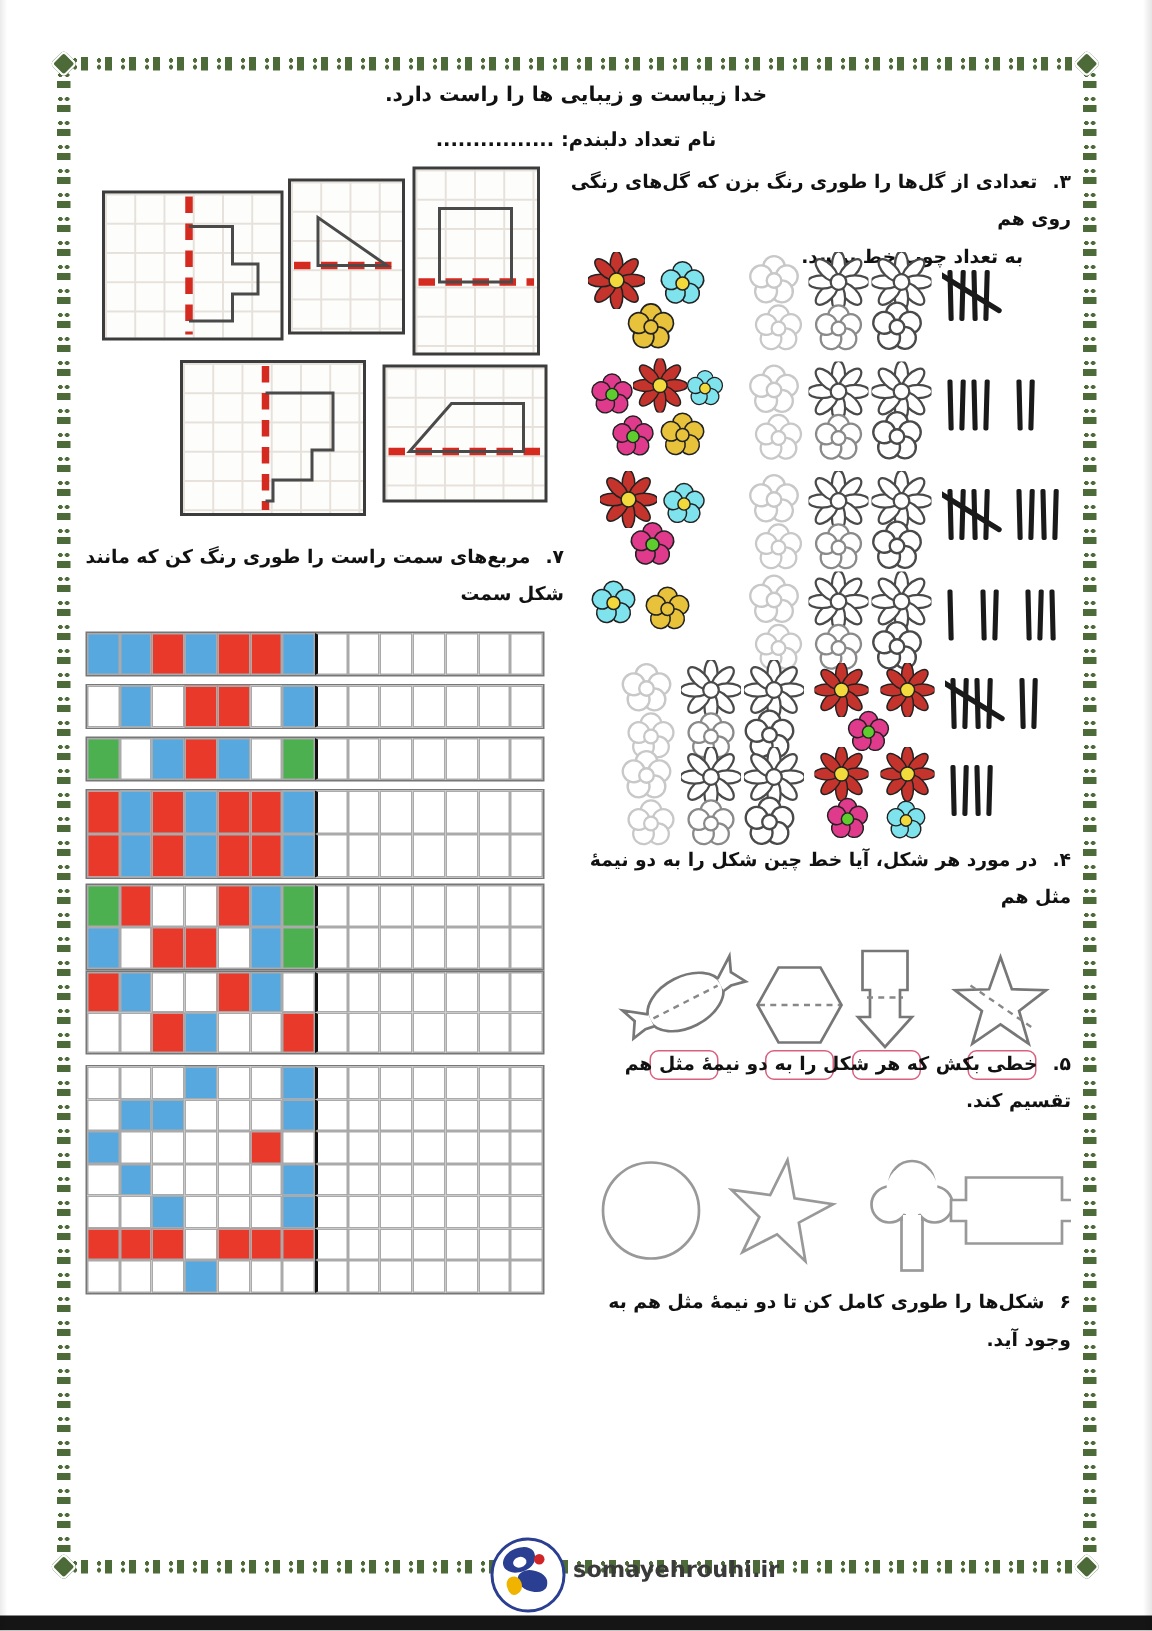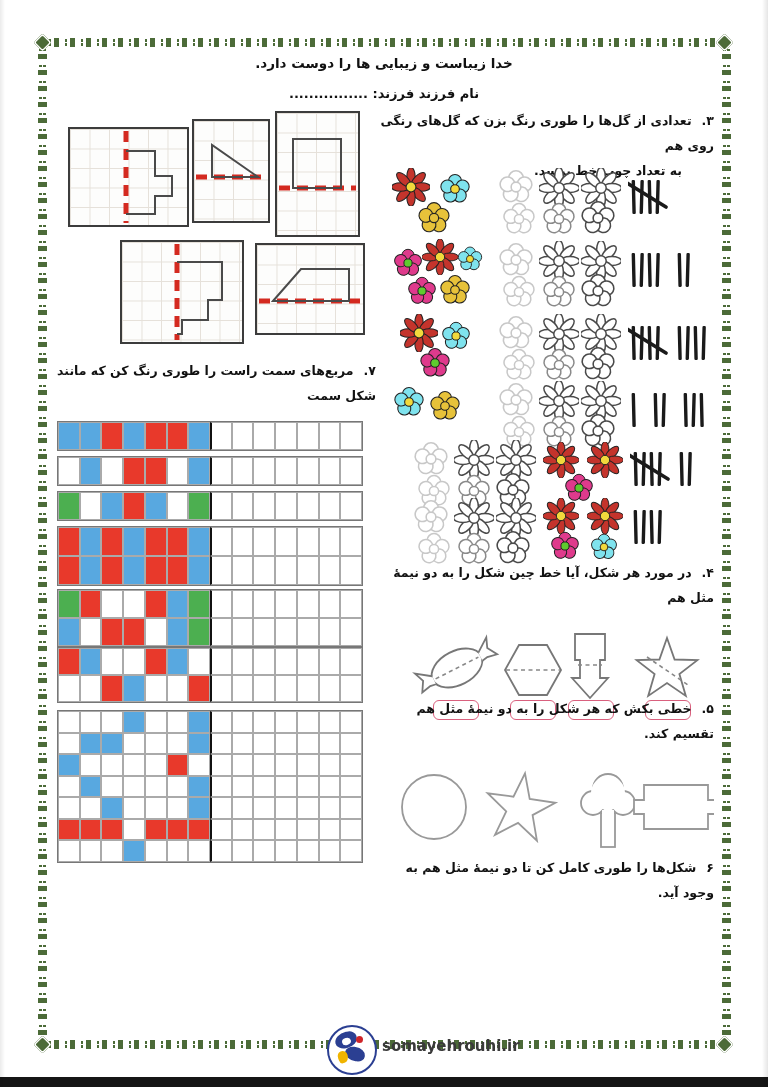--- a/index.html
+++ b/index.html
@@ -79,22 +79,22 @@
 
 <div class="chain chain-h abs" style="left:46px;top:38px;width:676px;"></div>
 <div class="chain chain-h abs" style="left:46px;top:1040px;width:676px;"></div>
 <div class="chain chain-v abs" style="left:38px;top:46px;height:994px;"></div>
 <div class="chain chain-v abs" style="left:722px;top:46px;height:994px;"></div>
 <div class="corner" style="left:36px;top:36px;"></div>
 <div class="corner" style="left:718px;top:36px;"></div>
 <div class="corner" style="left:36px;top:1038px;"></div>
 <div class="corner" style="left:718px;top:1038px;"></div>
 
-<div class="abs title" style="left:134px;top:55px;width:500px;">خدا زیباست و زیبایی ها را دوست دارد.</div>
-<div class="abs nameline" style="left:184px;top:86px;width:400px;">نام فرزند فرزند: ................</div>
+<div class="abs title" style="left:134px;top:55px;width:500px;">خدا زیباست و زیبایی ها را راست دارد.</div>
+<div class="abs nameline" style="left:184px;top:86px;width:400px;">نام تعداد دلبندم: ................</div>
 
 <div class="abs q" style="left:378px;top:108px;width:336px;">
   <span class="qnum">٣.</span><span>تعدادی از گل‌ها را طوری رنگ بزن که گل‌های رنگی روی هم</span>
   <div class="l2">به تعداد چوب خط برسد.</div>
 </div>
 <div id="flower-area" class="abs" style="left:0;top:0;">
     <div class="abs" style="left: 392px; top: 168px; width: 105px; height: 70px;">
       <svg width="38" height="38" viewBox="-20 -20 40 40" style="position: absolute; left: 0px; top: 0px;">
         <ellipse cx="0" cy="-11" rx="4.4" ry="9.5" transform="rotate(0)" fill="#c4342c" stroke="#222" stroke-width="1.1"></ellipse>
         <ellipse cx="0" cy="-11" rx="4.4" ry="9.5" transform="rotate(45)" fill="#c4342c" stroke="#222" stroke-width="1.1"></ellipse>

